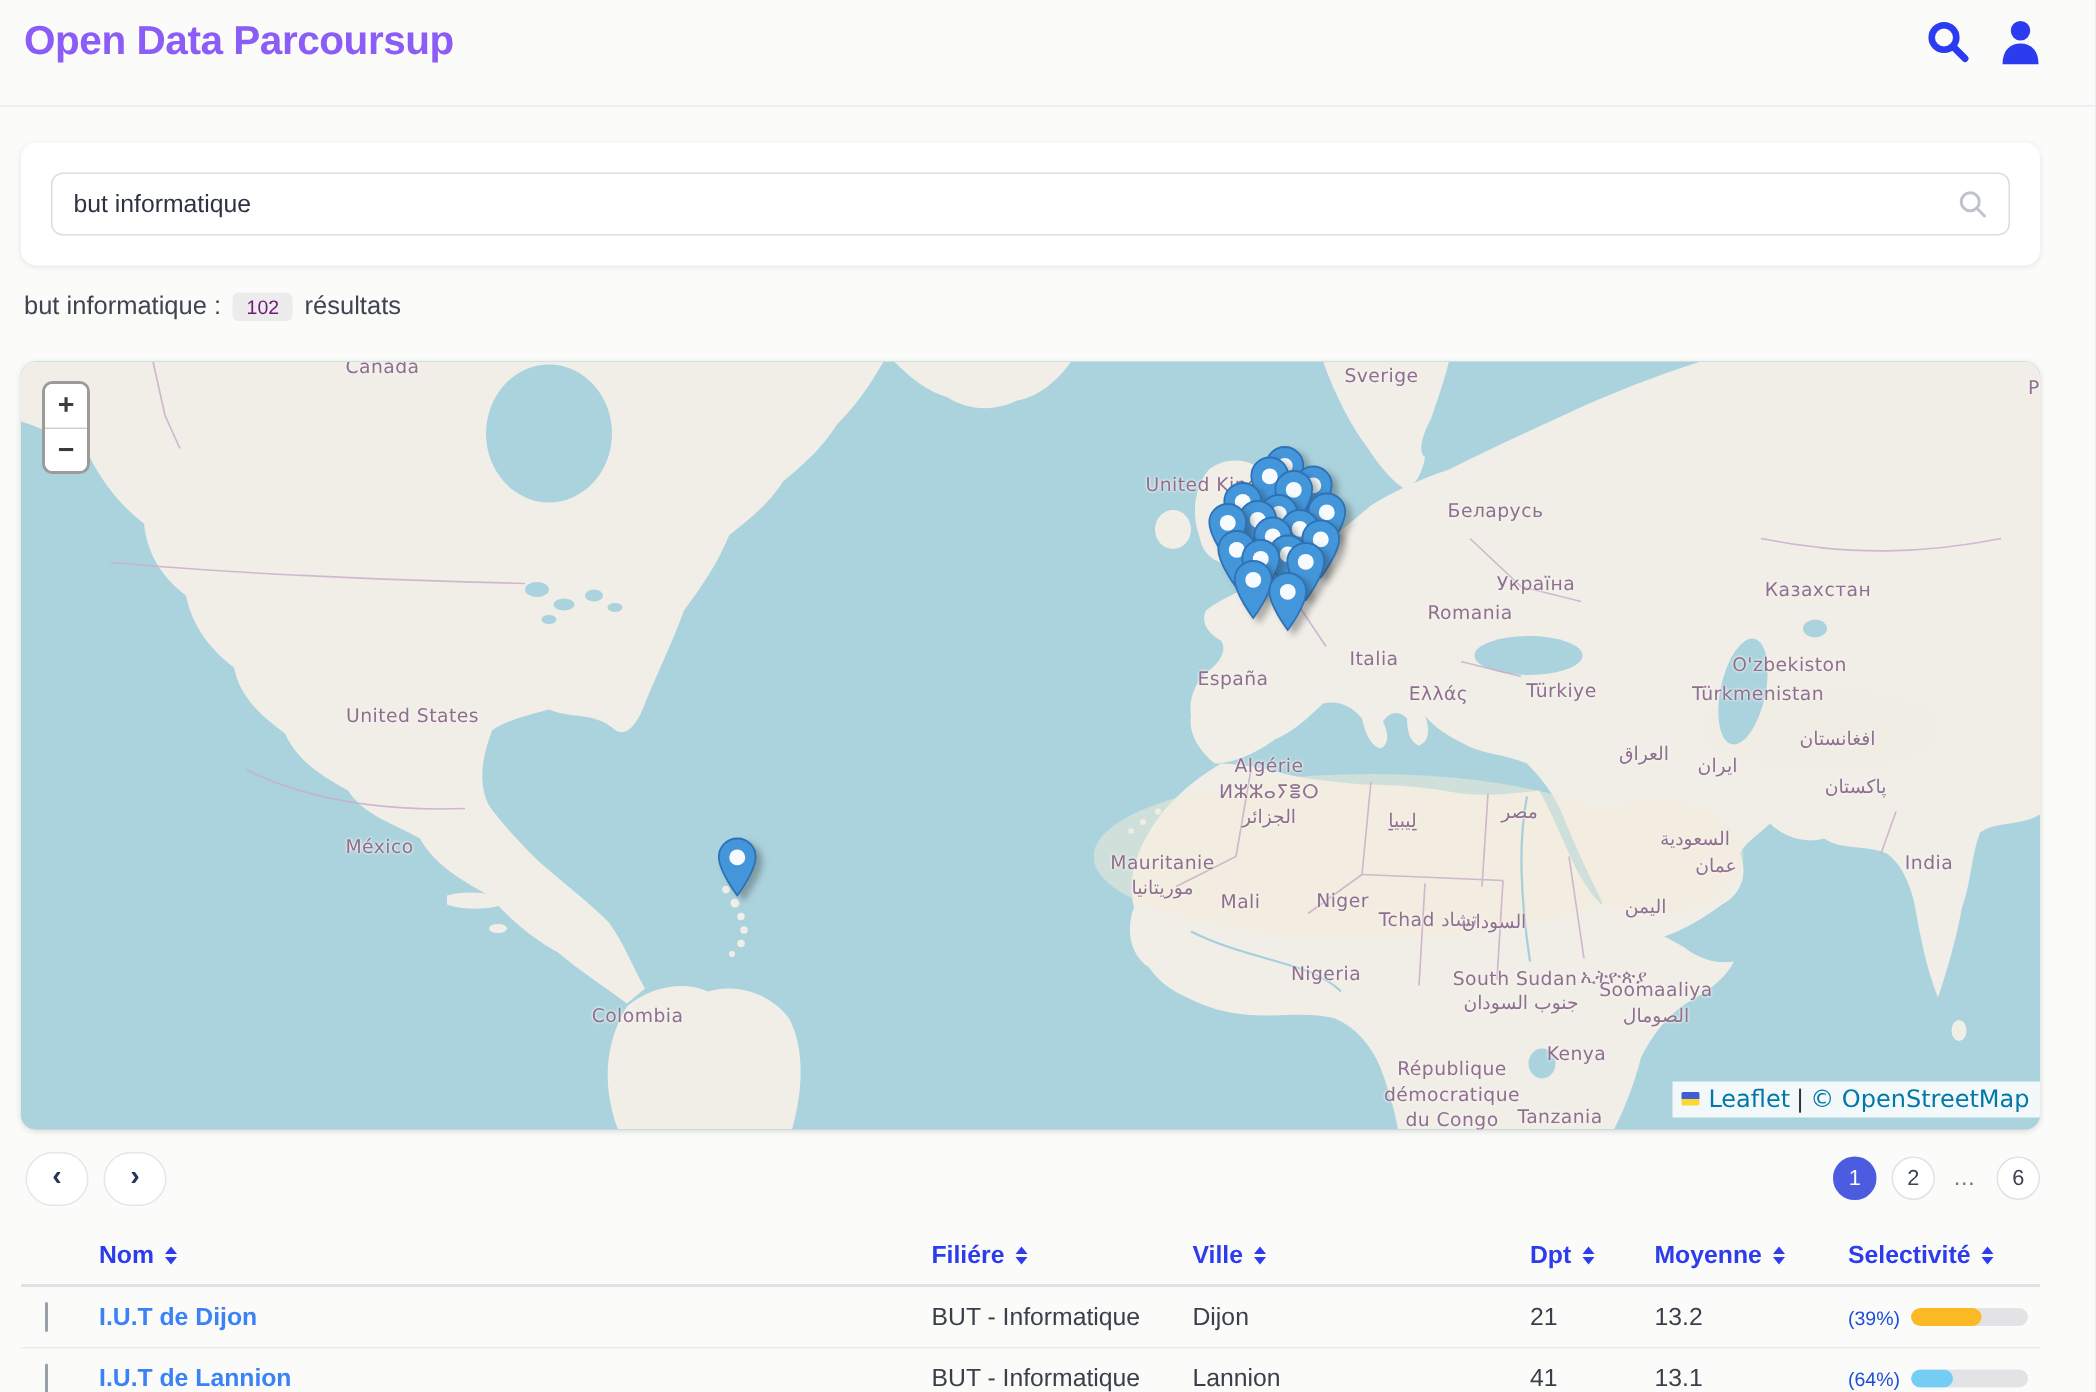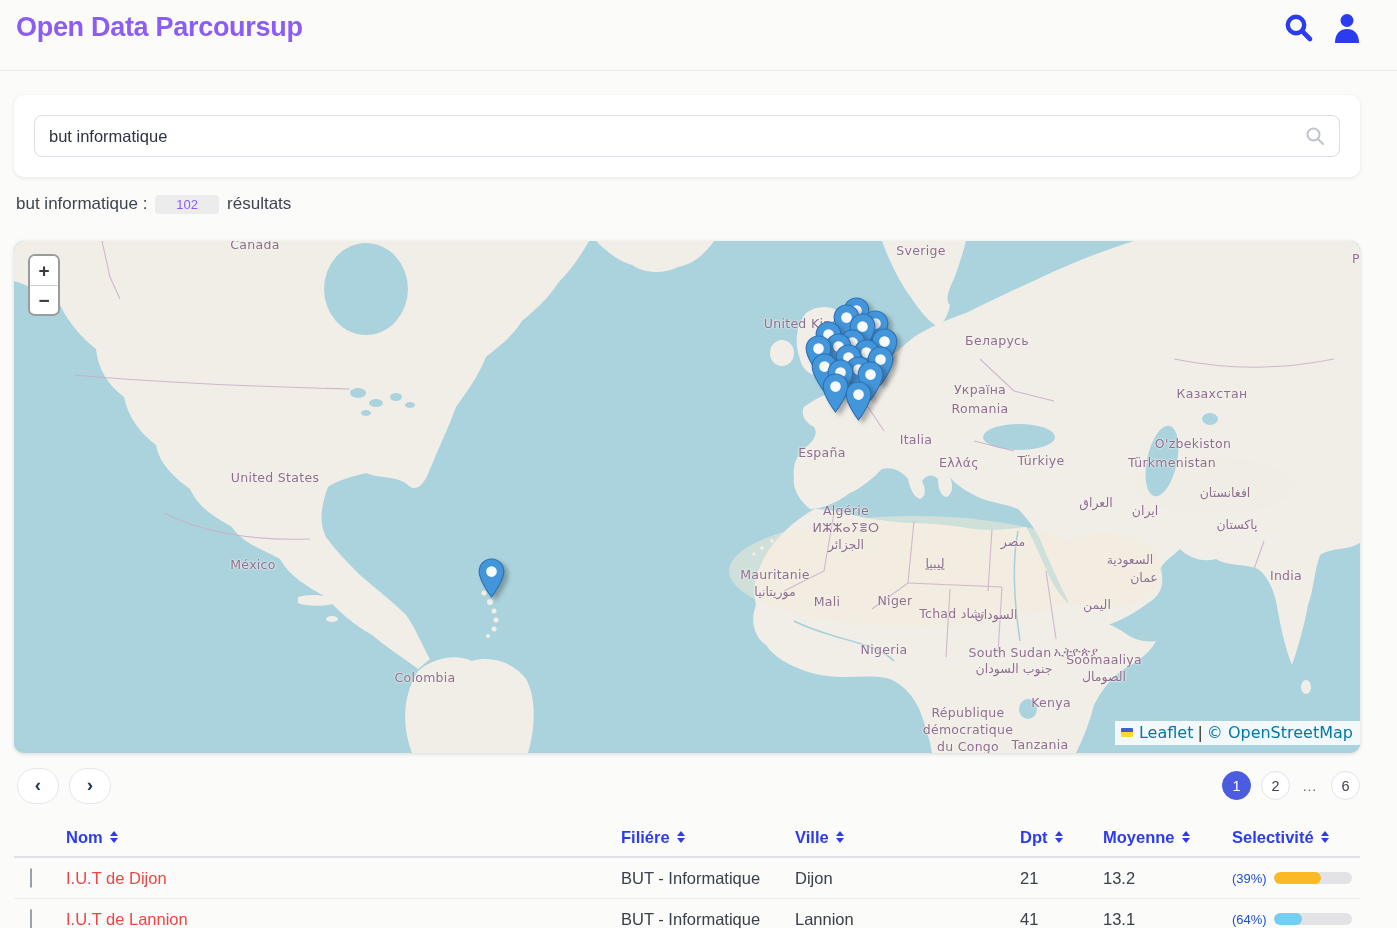--- a/index.html
+++ b/index.html
@@ -21,22 +21,22 @@
                 border:1px solid #d9dde6; border-radius:8px; background:#fff;
                 display:flex; align-items:center; }
   .search-box input { flex:1; border:none; outline:none; font-size:16.5px; color:#2d3340;
                       padding:0 14px; background:transparent;
                       font-family:"Liberation Sans","DejaVu Sans",sans-serif; }
   .search-box .input-glass { margin-right:14px; opacity:.9; }
 
   
   .results-line { position:absolute; left:16px; top:194px; display:flex; align-items:center;
                   gap:8px; font-size:17px; color:#3e4550; }
-  .count-badge { background:#ececec; color:#8b5cf6; font-size:13px; border-radius:4px;
-                 padding:3px 21px; line-height:1; }
+  .count-badge { background:#ececec; color:#701a75; font-size:13px; border-radius:4px;
+                 padding:3px 9px; line-height:1; }
 
   
   .map-card { position:absolute; left:14px; top:241px; width:1346px; height:512px;
               border-radius:10px; overflow:hidden; background:#abd3de;
               box-shadow:0 1px 4px rgba(0,0,0,.15); }
   .map-svg { position:absolute; inset:0; }
   .map-label { position:absolute; transform:translate(-50%,-50%); color:#8f6f90;
                font-family:"DejaVu Sans",sans-serif; font-size:12.5px; letter-spacing:.3px;
                white-space:pre-line; text-align:center; line-height:1.35;
                text-shadow:0 0 2px #f5f2ec,0 0 2px #f5f2ec; pointer-events:none; }
@@ -72,21 +72,21 @@
            align-items:center; }
   .t-head { height:40px; border-bottom:2px solid #e1e1e3; }
   .t-head .th { color:#2d3ced; font-weight:700; font-size:16.5px; display:flex; align-items:center; cursor:pointer; }
   .sort { display:inline-flex; flex-direction:column; gap:2px; margin-left:7px; }
   .sort i { width:0; height:0; border-left:4.5px solid transparent; border-right:4.5px solid transparent; }
   .sort .up { border-bottom:5.5px solid #2d3ced; }
   .sort .dn { border-top:5.5px solid #2d3ced; }
   .t-body .t-row { height:41px; border-bottom:1px solid #ededed; font-size:16.5px; color:#3a4049; }
   .cb { width:15px; height:15px; border:1.5px solid #9aa0a8; border-radius:3px; background:#fff;
         margin-left:16px; cursor:pointer; }
-  .row-link { color:#ef4444; cursor:pointer; }
+  .row-link { color:#3b82f6; cursor:pointer;font-weight:bold; }
   .sel-cell { display:flex; align-items:center; gap:7px; }
   .sel-pct { font-size:13px; color:#1d4ed8; }
   .bar-track { width:78px; height:12px; border-radius:7px; background:#e3e3e5; overflow:hidden; }
   .bar-fill { height:100%; border-radius:7px; }
 </style>
 </head>
 <body>
 
 <div class="app">
 
@@ -229,37 +229,37 @@
     </svg>
 
     <div>
         <span class="map-label" style="left: 241px; top: 4px;">Canada</span>
         <span class="map-label" style="left: 261px; top: 237px;">United States</span>
         <span class="map-label" style="left: 239px; top: 324px;">México</span>
         <span class="map-label" style="left: 411px; top: 437px;">Colombia</span>
         <span class="map-label" style="left: 802px; top: 83px;">United Kingdom</span>
         <span class="map-label" style="left: 907px; top: 10px;">Sverige</span>
         <span class="map-label" style="left: 983px; top: 100px;">Беларусь</span>
-        <span class="map-label" style="left: 966px; top: 149px;">Україна</span>
+        <span class="map-label" style="left: 1010px; top: 149px;">Україна</span>
         <span class="map-label" style="left: 966px; top: 168px;">Romania</span>
         <span class="map-label" style="left: 808px; top: 212px;">España</span>
         <span class="map-label" style="left: 902px; top: 199px;">Italia</span>
         <span class="map-label" style="left: 945px; top: 222px;">Ελλάς</span>
         <span class="map-label" style="left: 1027px; top: 220px;">Türkiye</span>
         <span class="map-label" style="left: 1198px; top: 153px;">Казахстан</span>
         <span class="map-label" style="left: 1179px; top: 203px;">O'zbekiston</span>
         <span class="map-label" style="left: 1158px; top: 222px;">Türkmenistan</span>
         <span class="map-label" style="left: 1211px; top: 252px;">افغانستان</span>
         <span class="map-label" style="left: 1131px; top: 270px;">ایران</span>
         <span class="map-label" style="left: 1223px; top: 284px;">پاکستان</span>
         <span class="map-label" style="left: 1082px; top: 262px;">العراق</span>
         <span class="map-label" style="left: 832px; top: 287px;">Algérie
 ⵍⵣⵣⴰⵢⴻⵔ
 الجزائر</span>
-        <span class="map-label" style="left: 921px; top: 323px; text-decoration: underline;">ليبيا</span>
+        <span class="map-label" style="left: 921px; top: 307px; text-decoration: underline;">ليبيا</span>
         <span class="map-label" style="left: 999px; top: 301px;">مصر</span>
         <span class="map-label" style="left: 1072px; top: 319px; margin-left: 44px;">السعودية</span>
         <span class="map-label" style="left: 761px; top: 343px;">Mauritanie
 موريتانيا</span>
         <span class="map-label" style="left: 813px; top: 361px;">Mali</span>
         <span class="map-label" style="left: 881px; top: 360px;">Niger</span>
         <span class="map-label" style="left: 938px; top: 373px;">Tchad تشاد</span>
         <span class="map-label" style="left: 982px; top: 374px;">السودان</span>
         <span class="map-label" style="left: 1130px; top: 337px;">عمان</span>
         <span class="map-label" style="left: 1083px; top: 364px;">اليمن</span>

